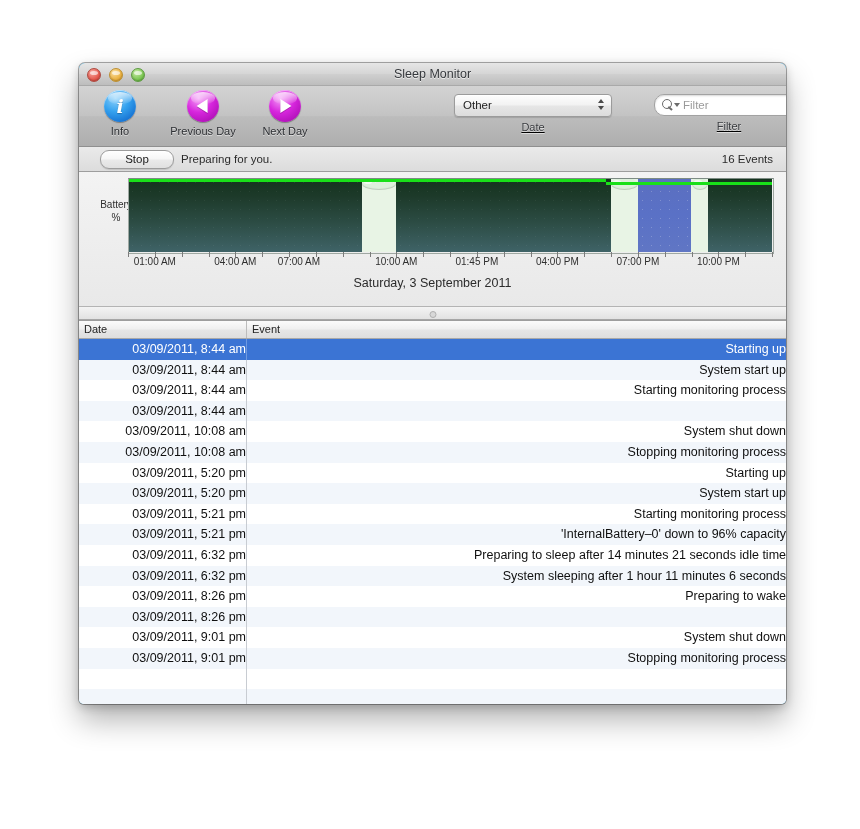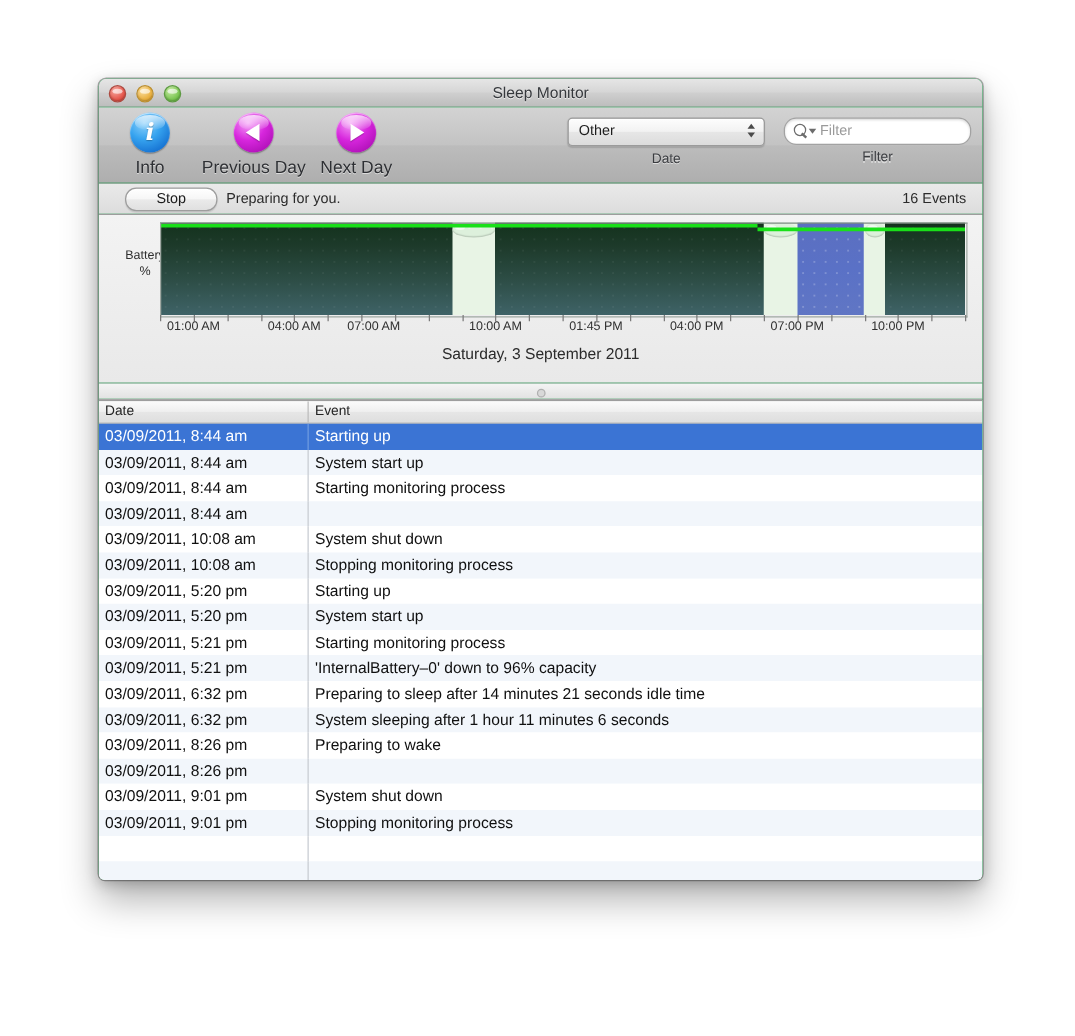--- a/index.html
+++ b/index.html
@@ -12,21 +12,21 @@
   #root { position: relative; width: 860px; height: 829px; background: #fff; }
 
   
   #window {
     position: absolute;
     left: 79px; top: 63px;
     width: 707px; height: 641px;
     border-radius: 6px 6px 5px 5px;
     box-shadow: 0 16px 30px rgba(0,0,0,0.30), 0 3px 10px rgba(0,0,0,0.20),
                 0 0 0 1px rgba(0,0,0,0.32);
-    background: #22c55e;
+    background: #0ea5e9;
     overflow: hidden;
   }
 
   
   .titlebar {
     position: relative;
     height: 22px;
     background: linear-gradient(to bottom,#e6e6e6 0%,#d6d6d6 48%,#cfcfcf 52%,#bdbdbd 100%);
     border-bottom: 1px solid #a9a9a9;
   }
@@ -69,26 +69,26 @@
   }
   .i-letter {
     position:absolute; inset:0; display:flex; align-items:center; justify-content:center;
     font-family: "DejaVu Serif", serif; font-style: italic; font-weight: 700;
     font-size: 19px; color:#fff; text-shadow: 0 1px 1px rgba(0,0,0,.28); padding-bottom:1px;
   }
   .tri { position:absolute; left:50%; top:50%; width:0; height:0; }
   .tri-left  { transform: translate(-58%,-50%); border-top:7px solid transparent; border-bottom:7px solid transparent; border-right:11px solid #fff; filter: drop-shadow(0 1px 0 rgba(0,0,0,.22)); }
   .tri-right { transform: translate(-42%,-50%); border-top:7px solid transparent; border-bottom:7px solid transparent; border-left:11px solid #fff; filter: drop-shadow(0 1px 0 rgba(0,0,0,.22)); }
   .tb-label {
-    margin-top: 3px; font-size: 14px; color: #2e3034;
+    margin-top: 3px; font-size: 11px; color: #2e3034;
     text-shadow: 0 1px 0 rgba(255,255,255,.55); white-space: nowrap;
   }
 
   
-  .tb-group { position: absolute; top: 8px; }
+  .tb-group { position: absolute; top: 8px; text-decoration: underline; }
   .popup {
     width: 156px; height: 21px; border-radius: 4px;
     background: linear-gradient(to bottom,#fdfdfd 0%,#f2f2f2 48%,#e6e6e6 52%,#dcdcdc 100%);
     border: 1px solid #9b9b9b; box-shadow: 0 1px 1px rgba(0,0,0,.14), inset 0 1px 0 #fff;
     position: relative; cursor: default;
   }
   .popup-text {
     position:absolute; left:8px; top:0; line-height:21px; font-size:11.5px; color:#1d1d1d;
   }
   .popup-arrows { position:absolute; right:7px; top:4px; width:7px; height:13px; }
@@ -202,21 +202,21 @@
   }
   .th.c-date  { width: 168px; }
   .th.c-event { flex: 1; border-right: none; }
 
   .trow { display:flex; height:20.6px; }
   .trow.odd  { background:#ffffff; }
   .trow.even { background:#f2f6fb; }
   .trow.sel  { background:#3b74d4; }
   .td {
     font-size: 12.5px; color:#101010; line-height: 20.6px; padding-left: 5px;
-    box-sizing: border-box; white-space: nowrap; overflow: hidden;
+    box-sizing: border-box; white-space: nowrap; overflow: hidden; text-align: right;
   }
   .td.c-date  { width: 168px; border-right: 1px solid #c8ccd2; }
   .td.c-event { flex: 1; }
   .trow.sel .td { color:#ffffff; }
   .trow.sel .td.c-date { border-right-color: #6f9ae0; }
   .trow.filler .td.c-date { border-right: 1px solid #c8ccd2; }
 </style>
 </head>
 <body>
 
@@ -262,21 +262,21 @@
         <div class="popup">
           <span class="popup-text">Other</span>
           <span class="popup-arrows">
             <i class="up"></i>
               <i class="dn"></i>
           </span>
         </div>
         <div class="tb-grouplabel">Date</div>
       </div>
 
-      <div class="tb-group" style="left:548px;">
+      <div class="tb-group" style="left:575px;">
         <div class="searchfield">
           <span class="sf-icon">
             <span class="sf-mag"></span>
             <span class="sf-caret"></span>
           </span>
           <span class="sf-placeholder">Filter</span>
         </div>
         <div class="tb-grouplabel">Filter</div>
       </div>
     </div>

